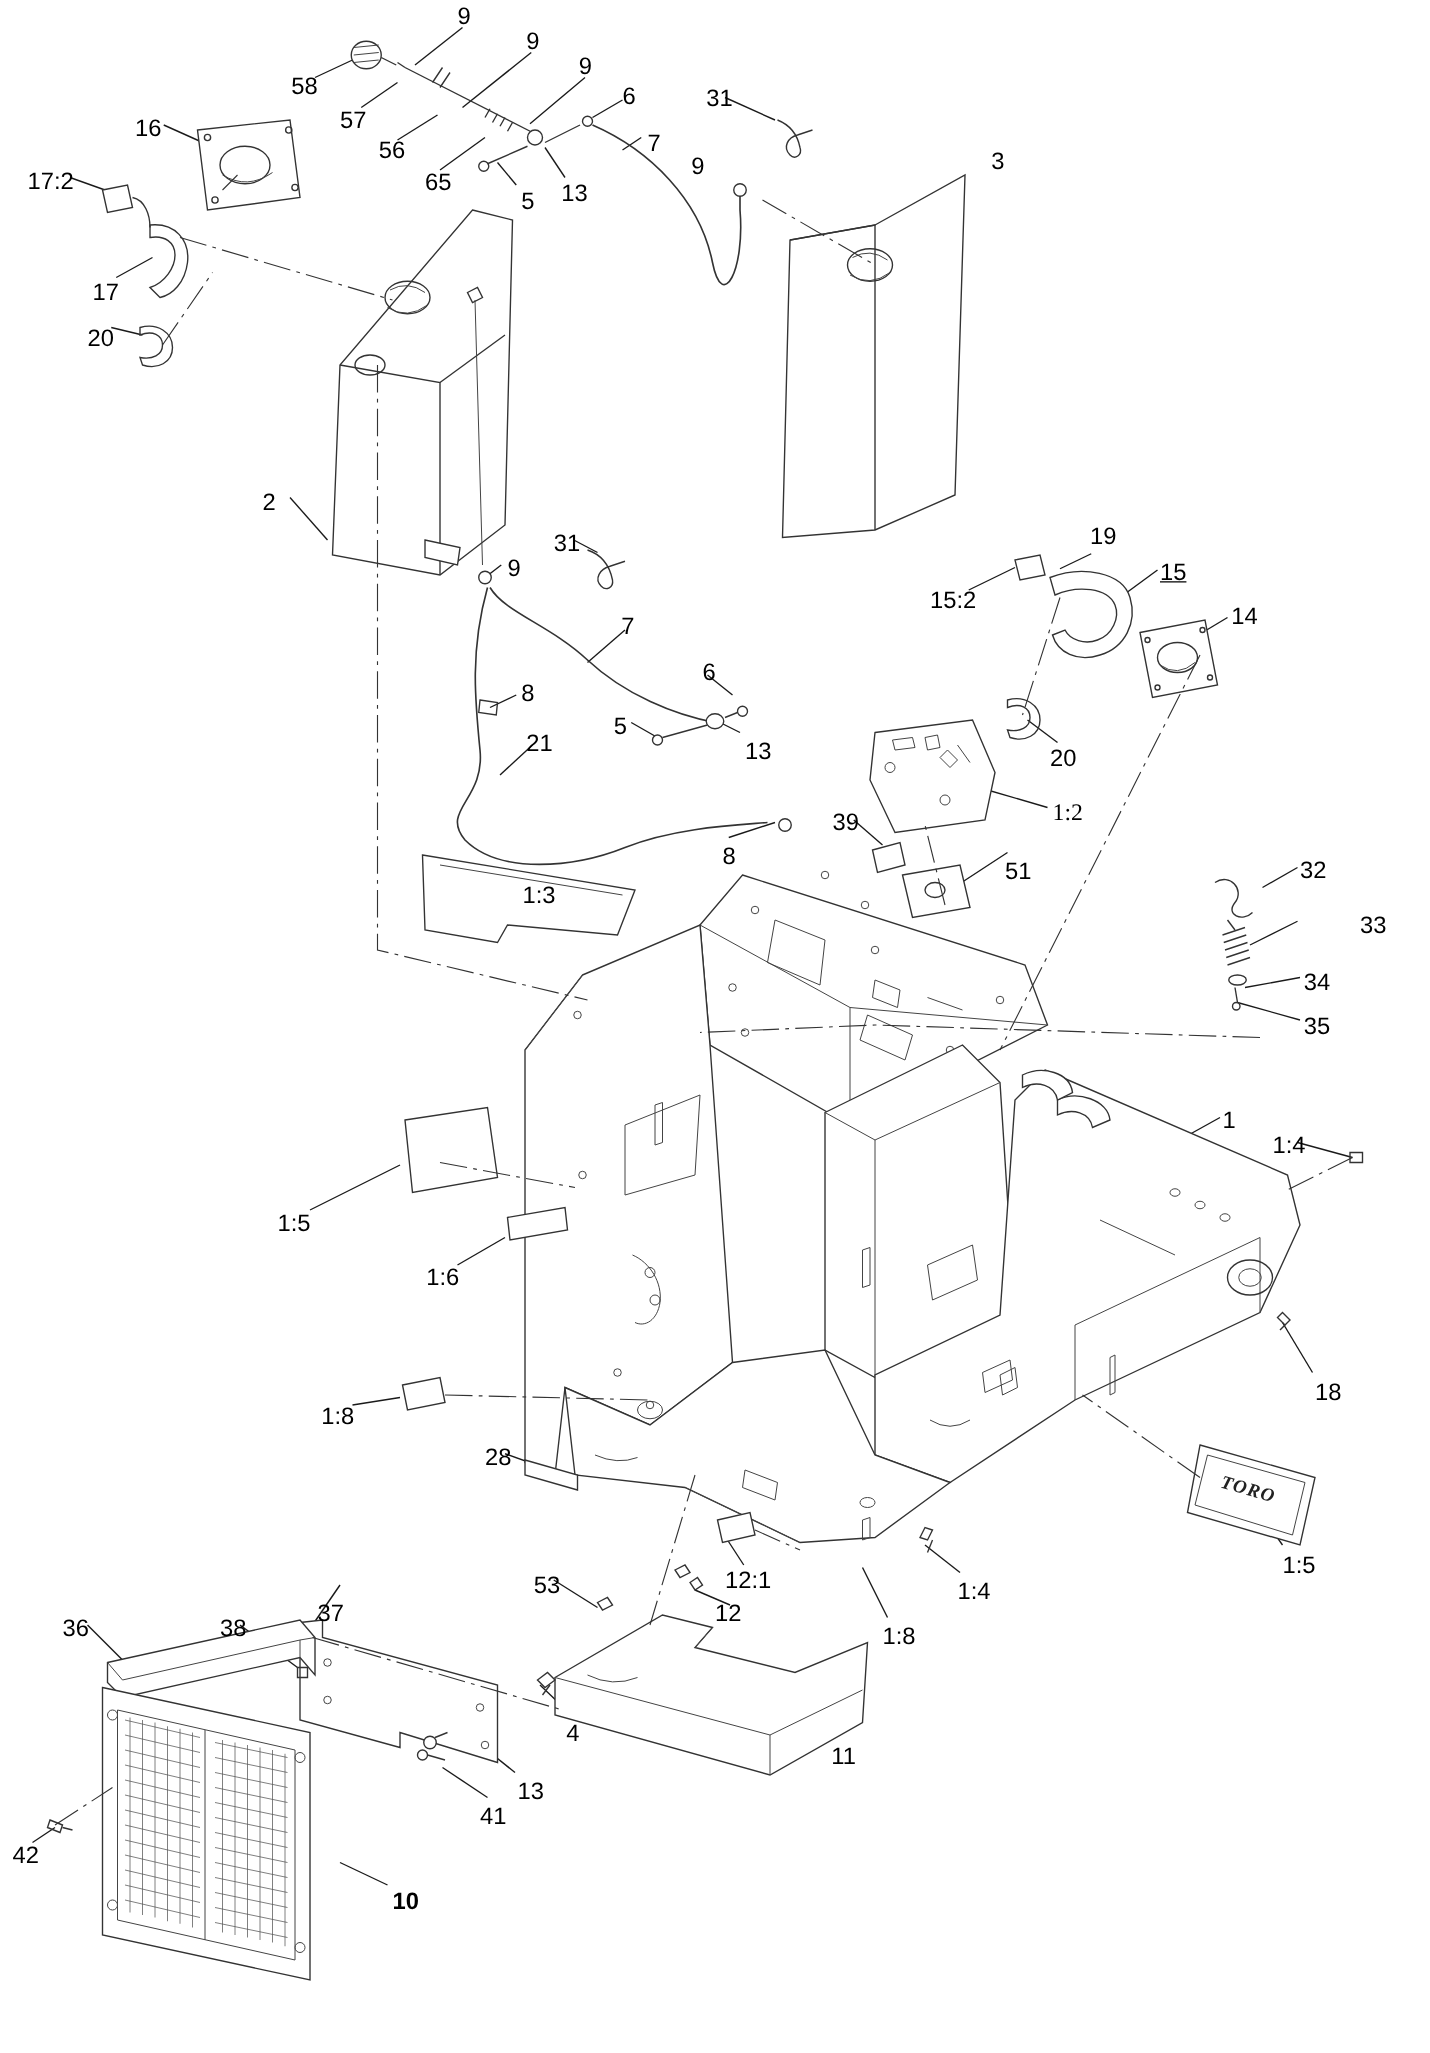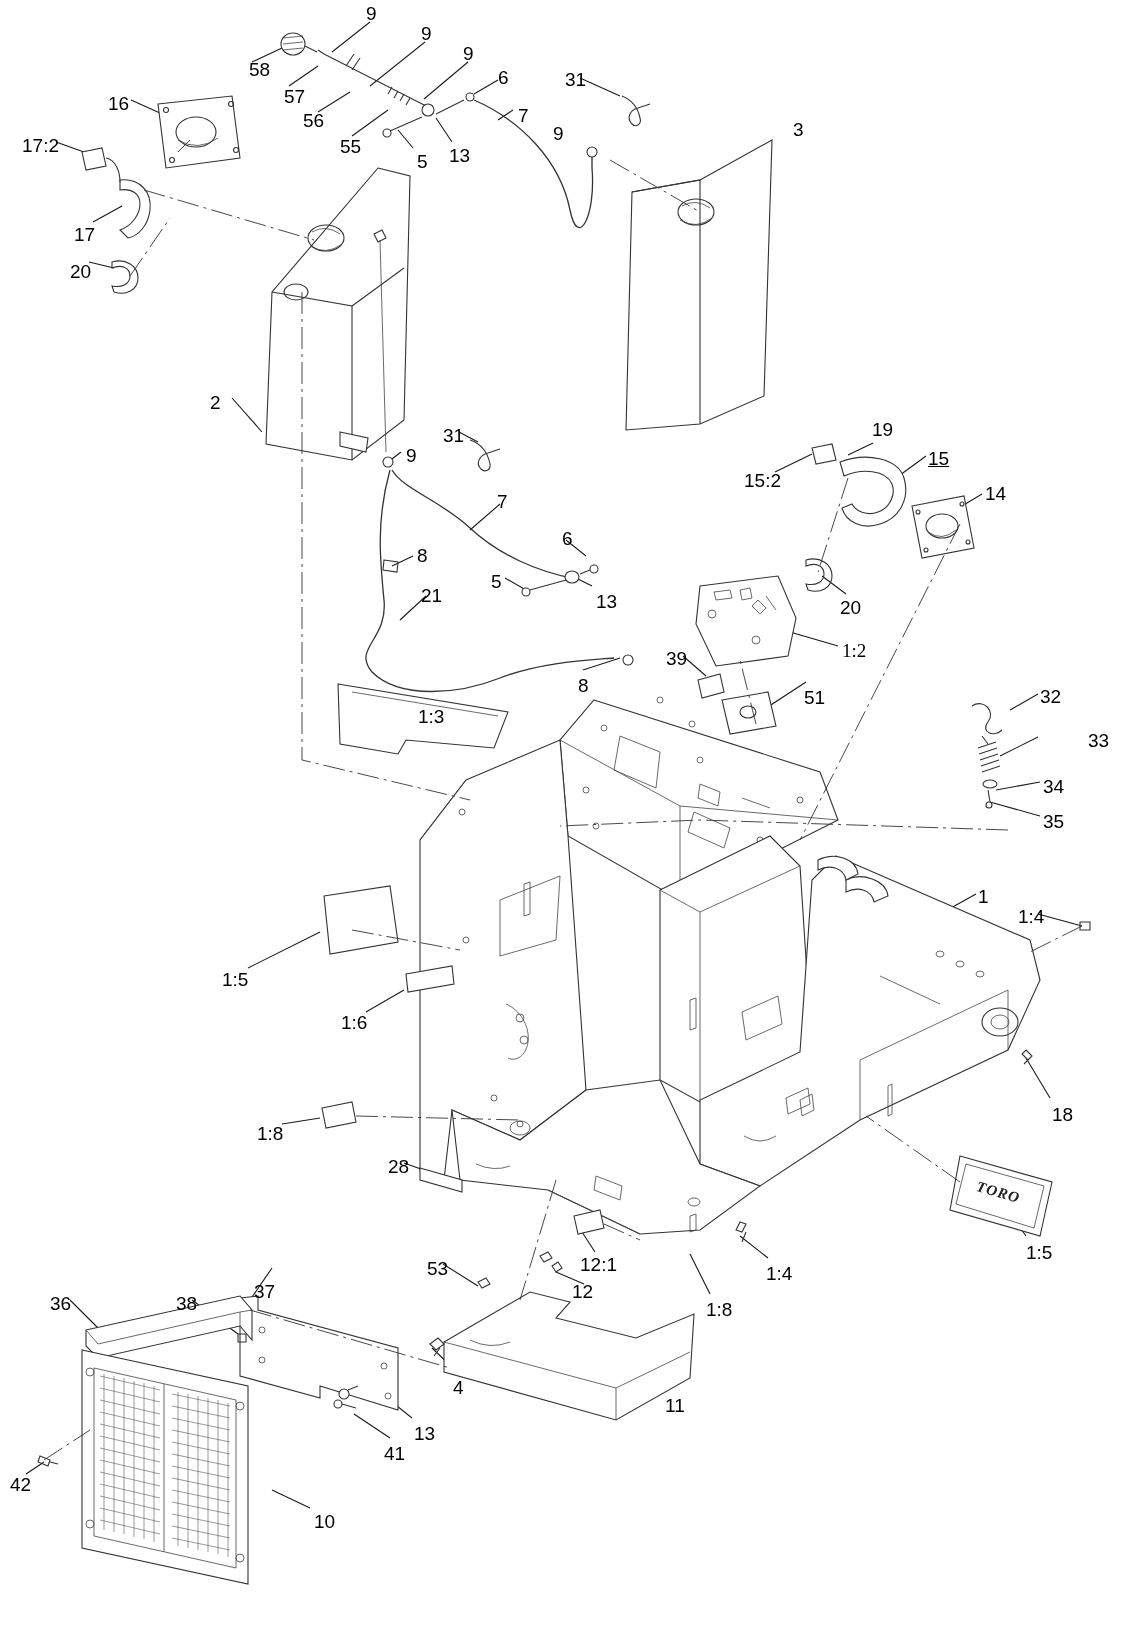--- a/index.html
+++ b/index.html
@@ -419,30 +419,30 @@
     <path d="M604 1224 L640 1240"></path>
   </g>
 
 </svg>
 
 <div class="toro-logo" style="left:976px; top:1184px; transform: rotate(16deg);">TORO</div>
 
 <div class="callout" style="left:366px; top:4px;">9</div>
 <div class="callout" style="left:421px; top:24px;">9</div>
 <div class="callout" style="left:463px; top:44px;">9</div>
-<div class="callout" style="left:233px; top:60px;margin-left:16px;">58</div>
+<div class="callout" style="left:233px; top:60px;">58</div>
 <div class="callout" style="left:498px; top:68px;">6</div>
 <div class="callout" style="left:565px; top:70px;">31</div>
-<div class="callout" style="left:284px; top:87px;">57</div>
+<div class="callout" style="left:272px; top:87px;">57</div>
 <div class="callout" style="left:518px; top:106px;">7</div>
 <div class="callout" style="left:108px; top:94px;">16</div>
 <div class="callout" style="left:303px; top:111px;">56</div>
 <div class="callout" style="left:553px; top:124px;">9</div>
 <div class="callout" style="left:793px; top:120px;">3</div>
-<div class="callout" style="left:340px; top:137px;">55</div>
+<div class="callout" style="left:340px; top:137px;">65</div>
 <div class="callout" style="left:417px; top:152px;">5</div>
 <div class="callout" style="left:449px; top:146px;">13</div>
 <div class="callout" style="left:22px;  top:136px;">17:2</div>
 <div class="callout" style="left:74px;  top:225px;">17</div>
 <div class="callout" style="left:70px;  top:262px;">20</div>
 <div class="callout" style="left:210px; top:393px;">2</div>
 <div class="callout" style="left:443px; top:426px;">31</div>
 <div class="callout" style="left:406px; top:446px;">9</div>
 <div class="callout" style="left:872px; top:420px;">19</div>
 <div class="callout" style="left:928px; top:449px;text-decoration:underline;">15</div>
@@ -478,15 +478,15 @@
 <div class="callout" style="left:572px; top:1282px;">12</div>
 <div class="callout" style="left:766px; top:1264px;">1:4</div>
 <div class="callout" style="left:706px; top:1300px;">1:8</div>
 <div class="callout" style="left:50px;  top:1294px;">36</div>
 <div class="callout" style="left:176px; top:1294px;">38</div>
 <div class="callout" style="left:453px; top:1378px;">4</div>
 <div class="callout" style="left:665px; top:1396px;">11</div>
 <div class="callout" style="left:414px; top:1424px;">13</div>
 <div class="callout" style="left:384px; top:1444px;">41</div>
 <div class="callout" style="left:10px;  top:1475px;">42</div>
-<div class="callout" style="left:314px; top:1512px;">10</div>
+<div class="callout" style="left:314px; top:1512px;font-weight:bold;">10</div>
 
 </div>
 
 </body></html>

